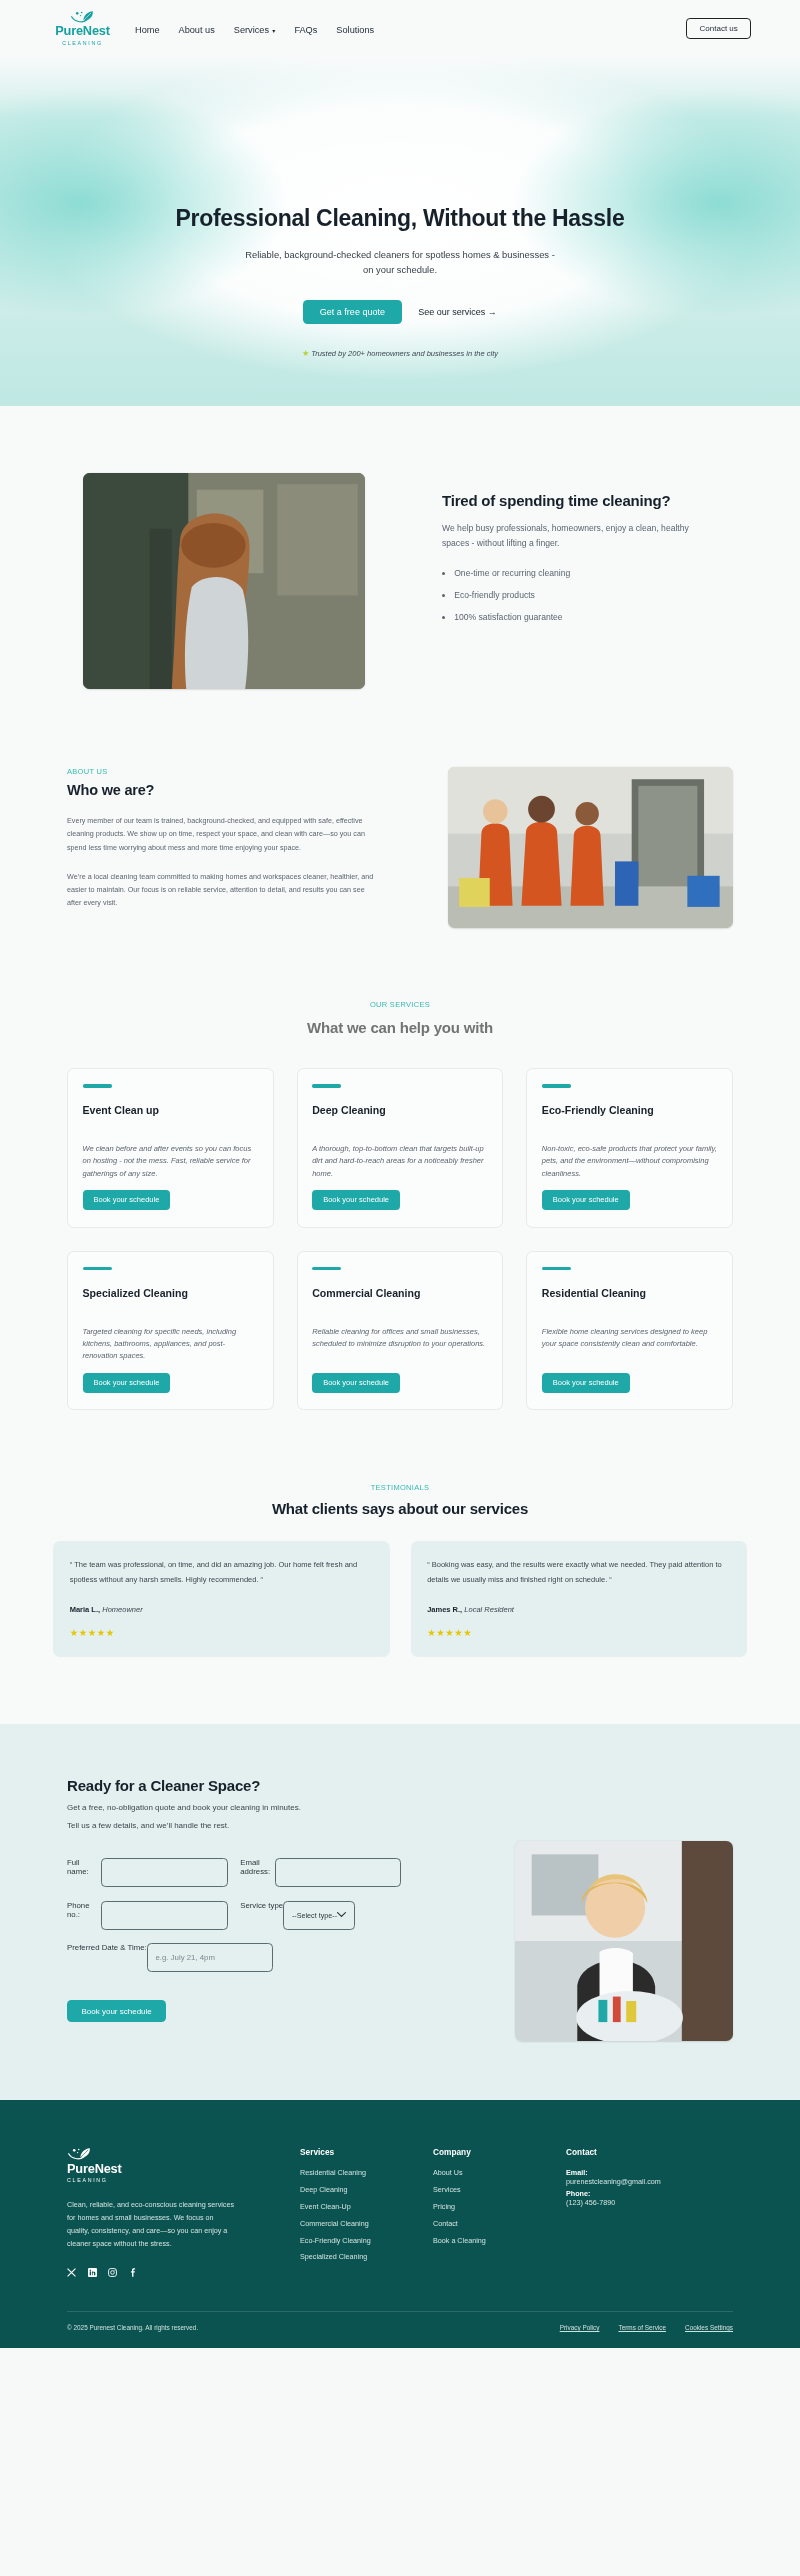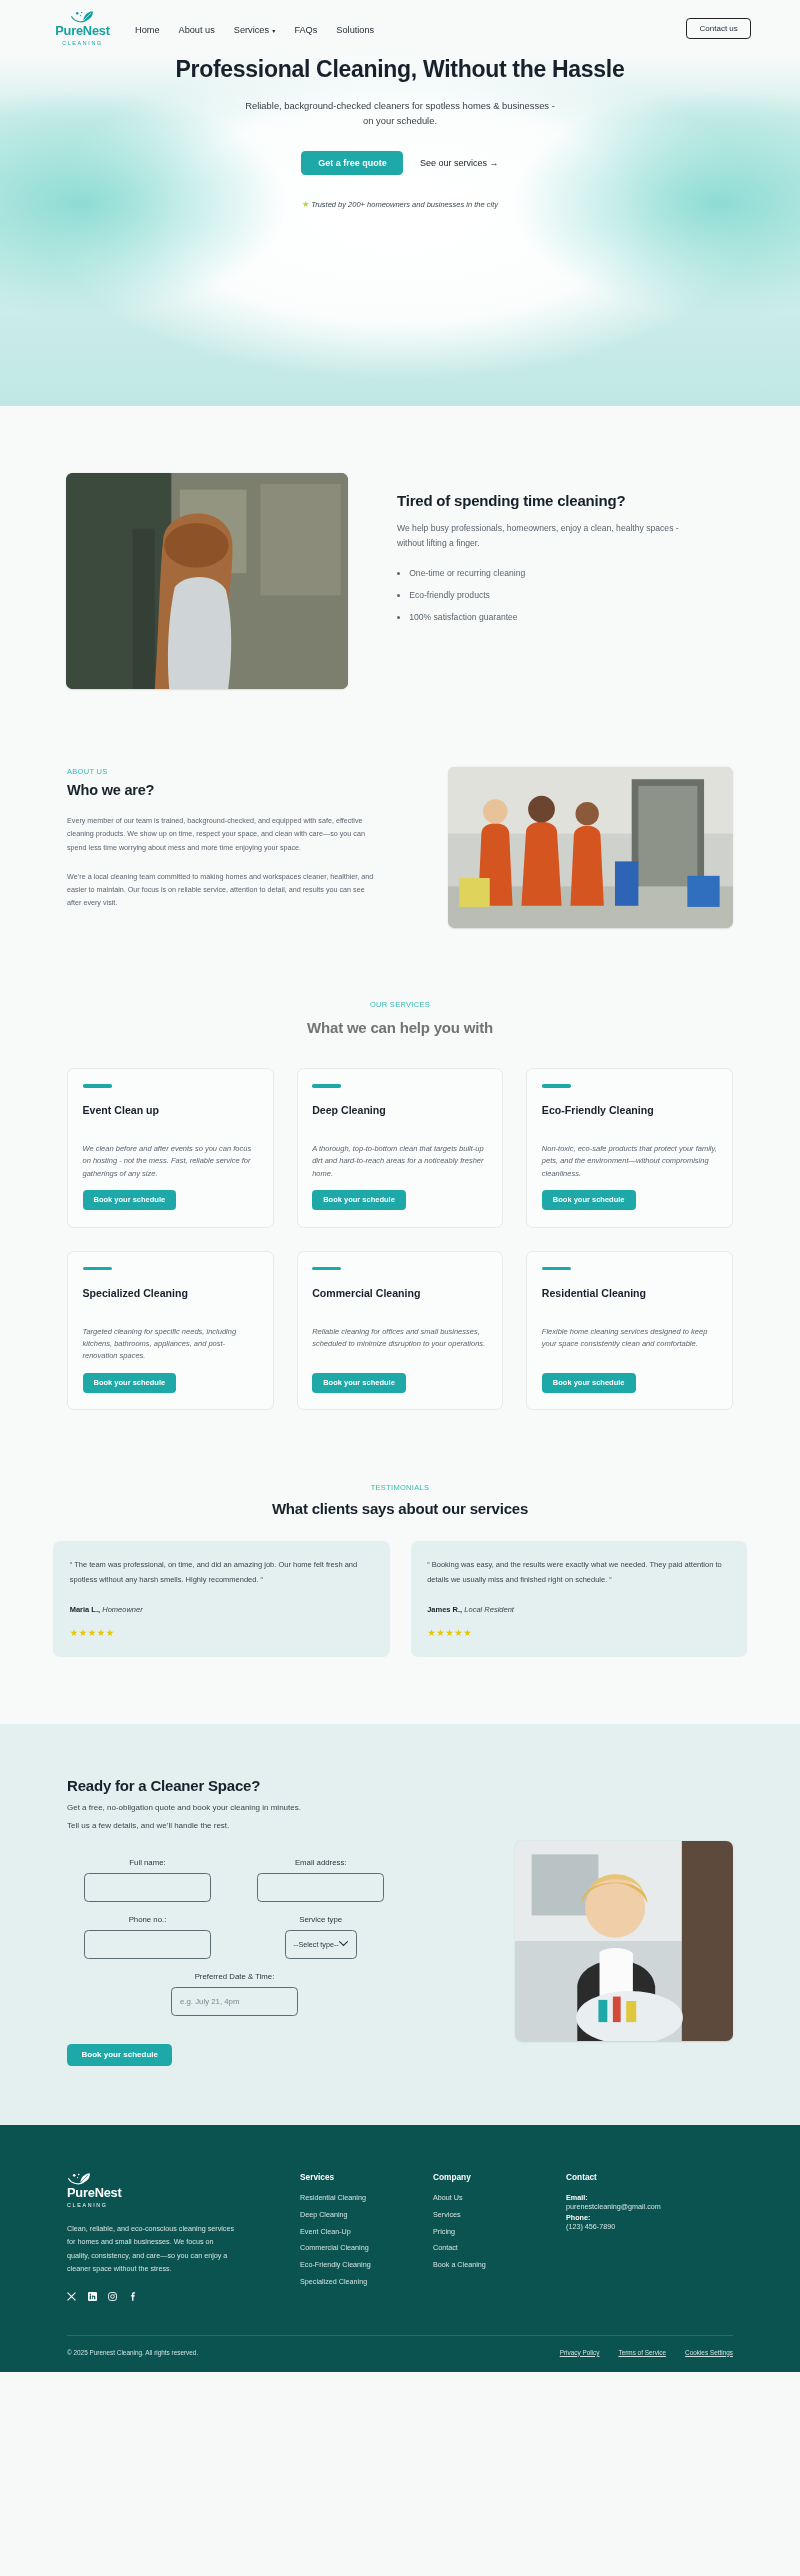--- a/index.html
+++ b/index.html
@@ -42,40 +42,40 @@
     position: relative;
     overflow: hidden;
     background:
       radial-gradient(ellipse 333px 183px at 10% 42%, #8ddcd4 0%, rgba(141,220,212,0) 62%),
       radial-gradient(ellipse 333px 183px at 90% 42%, #8ddcd4 0%, rgba(141,220,212,0) 62%),
       radial-gradient(ellipse 500px 233px at 50% 45%, #ffffff 0%, rgba(255,255,255,0.92) 46%, rgba(255,255,255,0) 72%),
       linear-gradient(180deg, #f8fafa 0%, #cfeeea 18%, #d6f0ec 50%, #bfe8e3 100%);
     display: flex; flex-direction: column; align-items: center;
   }
   .hero h1 {
+    margin-top: 149px;
     font-size: 23px; font-weight: 700; letter-spacing: -0.3px; color: #17212b;
   }
   .hero p.sub {
     margin-top: 14.5px; font-size: 9.4px; color: #394149; text-align: center;
     line-height: 1.6; max-width: 311px;
   }
   .hero-cta { margin-top: 23px; display: flex; align-items: center; gap: 16.7px; }
   .btn-primary {
     background: #1fa8a8; color: #fff; border: none; border-radius: 4.4px;
     padding: 7.2px 16.7px; font-size: 9px; cursor: pointer;
     font-family: "Liberation Sans", sans-serif;
-    font-weight: bold;
   }
   .link-arrow { font-size: 9px; color: #17212b; text-decoration: none; }
   .trusted { margin-top: 24.5px; font-size: 7.5px; font-style: italic; color: #3a4750; display: flex; align-items: center; gap: 1.7px;}
   .trusted .star { color: #b5d334; font-style: normal; font-size: 8.3px; }
 
   
   .tired { background: #f8fafa; padding: 67px 0 61px; }
-  .tired-inner { display: flex; gap: 49px; padding: 0 66px; align-items: flex-start; }
+  .tired-inner { display: flex; gap: 77px; padding: 0 83px; align-items: flex-start; }
   .photo {
     border-radius: 6.7px; overflow: hidden; position: relative; flex-shrink: 0;
     box-shadow: 0 0.6px 1.7px rgba(0,0,0,.12);
   }
   .photo.p1 { width: 282px; height: 216px; }
   .tired-text { padding-top: 19px; }
   .tired-text h2 { font-size: 15px; font-weight: 700; color: #17212b; letter-spacing: -0.2px; }
   .tired-text p { margin-top: 12.2px; font-size: 8.6px; color: #5a646e; line-height: 1.75; max-width: 311px; }
   .tired-text ul { margin-top: 15.6px; padding-left: 12.2px; }
   .tired-text li { font-size: 8.6px; color: #5a646e; line-height: 1.45; margin-bottom: 9.4px; }
@@ -115,21 +115,21 @@
 
   
   .cta { background: #e4f0ef; padding: 53px 0 59px; }
   .cta-inner { display: flex; padding: 0 67px; gap: 28px; }
   .cta-left { width: 356px; }
   .cta h2 { font-size: 15px; font-weight: 700; color: #17212b; letter-spacing: -0.2px;}
   .cta .lead { margin-top: 9px; font-size: 8px; color: #3c464f; }
   .cta .lead2 { margin-top: 9px; font-size: 8px; color: #3c464f; }
   form.booking { margin-top: 28px; }
   .frow { display: flex; gap: 12.2px; margin-bottom: 13.3px; }
-  .fgroup { display: flex; flex-direction: column; width: 161px; align-items: center; }
+  .fgroup { display: flex; width: 161px; }
   .fgroup.full { width: 335px; }
   .fgroup label { font-size: 7.8px; color: #2c353d; margin-bottom: 5.6px; }
   .fgroup input, .fgroup .selectbox {
     height: 29px; border: 0.6px solid #5a6d72; border-radius: 4.4px; background: transparent;
     padding: 0 7.8px; font-size: 7.8px; color: #2c353d;
     font-family: "Liberation Sans", sans-serif;
   }
   .fgroup input::placeholder { color: #7d878f; }
   .selectbox { display: flex; align-items: center; justify-content: space-between; color: #6f7981; cursor: pointer;}
   .selectbox .cv { font-size: 7.2px; color: #2c353d; }

